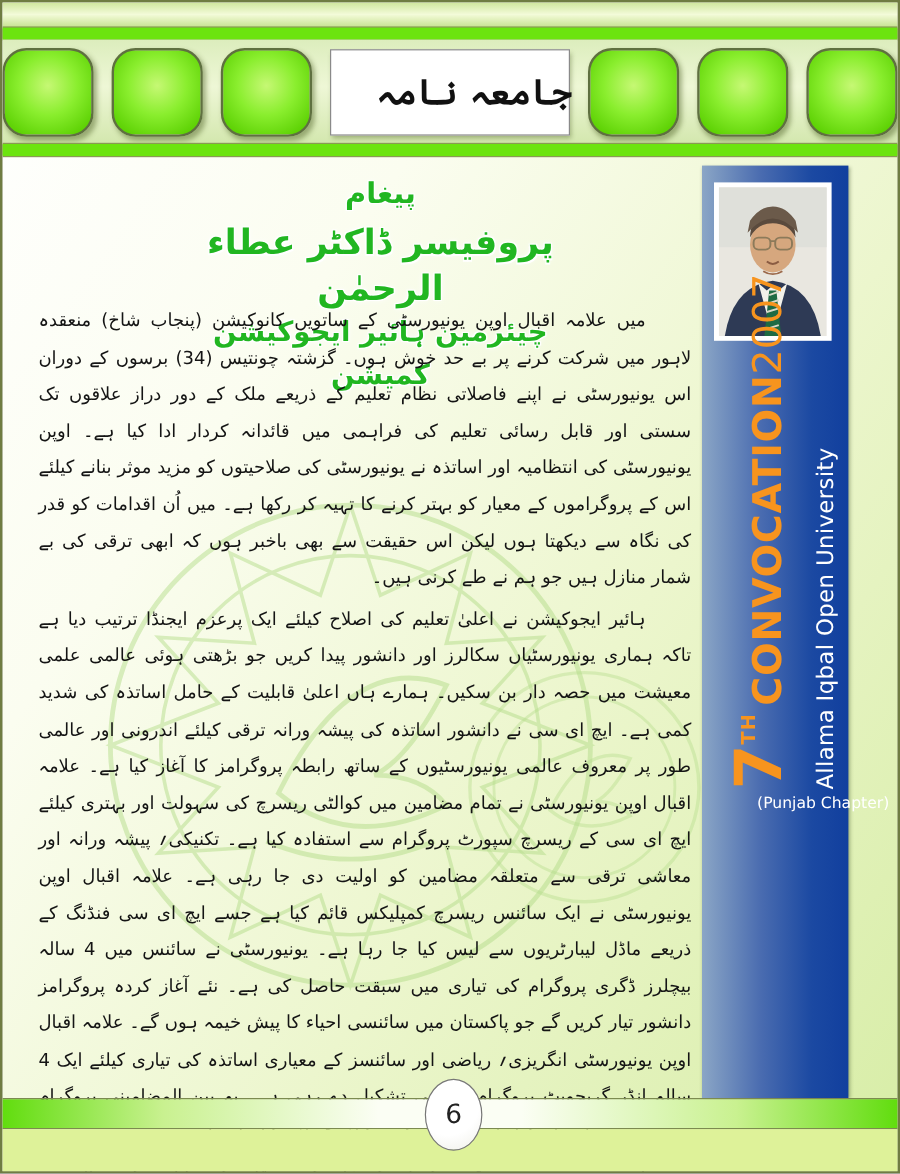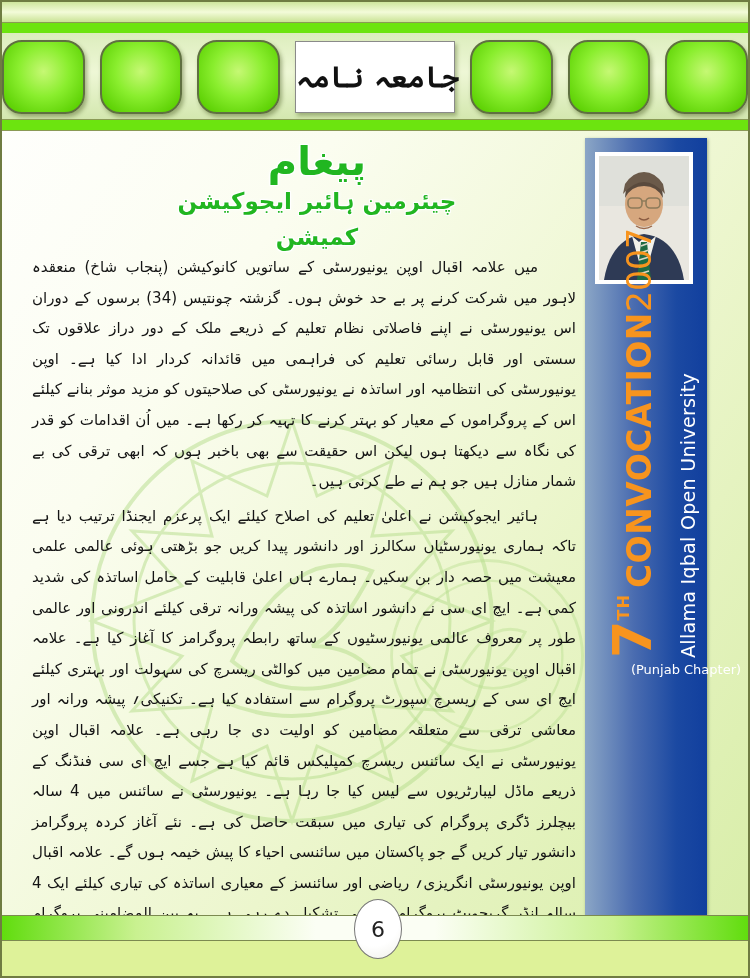--- a/index.html
+++ b/index.html
@@ -16,30 +16,30 @@
     box-shadow:0 1px 0 #8a9a55, 0 -1px 0 #8a9a55;}
   .stripe.s1{top:21px;}
   .stripe.s2{top:118px;}
   .header-band{position:absolute;left:0;top:31px;width:100%;height:87px;
     background:linear-gradient(180deg,#dcedbd 0%,#eef7d6 45%,#d3e7ae 100%);
     display:flex;align-items:center;justify-content:center;gap:15px;}
   .tile{width:88px;height:70px;border-radius:20px;
     background:radial-gradient(circle at 50% 42%,#c6f874 0%,#8aee2e 45%,#5ed205 85%);
     border:2px solid #5f7040;box-shadow:2px 3px 4px rgba(70,90,30,.45);}
   .masthead-box{width:158px;height:70px;background:#ffffff;border:1px solid #8a8a8a;
-    box-shadow:2px 3px 4px rgba(70,90,30,.4);display:flex;align-items:center;justify-content:flex-start;}
+    box-shadow:2px 3px 4px rgba(70,90,30,.4);display:flex;align-items:center;justify-content:center;padding-left:40px;}
   .masthead-text{font-family:"DejaVu Serif","Liberation Serif",serif;
     font-size:29px;font-weight:bold;color:#111;direction:rtl;white-space:nowrap;}
   
   .main{position:absolute;left:0;top:129px;width:100%;height:784px;}
   .watermark{position:absolute;opacity:.5;pointer-events:none;}
   .title-block{position:absolute;left:150px;top:8px;width:330px;text-align:center;
     direction:rtl;color:#21b621;font-weight:bold;
     text-shadow:0 0 2px #fff,0 0 5px #fff,1px 1px 0 #fff,-1px -1px 0 #fff,1px -1px 0 #fff,-1px 1px 0 #fff;}
-  .title-line1{font-size:40px;line-height:44px;}
+  .title-line1{font-size:24px;line-height:44px;}
   .title-line2{font-size:29px;line-height:38px;}
   .title-line3{font-size:23px;line-height:36px;}
   .body-text{position:absolute;left:26px;top:117px;width:552px;height:662px;
     direction:rtl;text-align:justify;color:#141414;
     font-size:15px;line-height:30.6px;}
   .body-text p{margin:4px;text-indent:38px;}
   
   .side-panel{position:absolute;left:583px;top:7px;width:122px;height:777px;
     background:linear-gradient(90deg,#8ba6c6 0%,#4a6cb0 40%,#1b49a2 75%,#113f9e 100%);
     box-shadow:1px 1px 3px rgba(40,60,20,.4);}
@@ -99,20 +99,21 @@
     </svg>
 
     <svg class="watermark" style="left:380px;top:420px;opacity:.4;" width="210" height="210" viewBox="0 0 440 440" fill="none" stroke="#b5dd8b">
       <circle cx="220" cy="220" r="200" stroke-width="6"></circle>
       <circle cx="220" cy="220" r="158" stroke-width="5"></circle>
       <path d="M160 260 q60 -120 140 -90 q-30 60 -60 75 q40 0 60 25 q-80 40 -140 -10 Z" stroke-width="6"></path>
     </svg>
 
     <div class="title-block">
       <div class="title-line1">پیغام</div>
+      <div class="title-line2">پروفیسر ڈاکٹر عطاء الرحمٰن</div>
       <div class="title-line3">چیئرمین ہائیر ایجوکیشن کمیشن</div>
     </div>
 
     <div class="side-panel">
       <div class="photo-frame">
         <svg class="photo" viewBox="0 0 90 124">
           <rect x="0" y="0" width="90" height="124" fill="#e9e7e0"></rect>
           <rect x="0" y="0" width="90" height="50" fill="#dfe0da"></rect>
           <path d="M5 124 Q12 82 45 78 Q78 82 85 124 Z" fill="#2e3a55"></path>
           <path d="M33 80 L45 124 L57 80 L50 86 L45 82 L40 86 Z" fill="#f2f1ea"></path>

